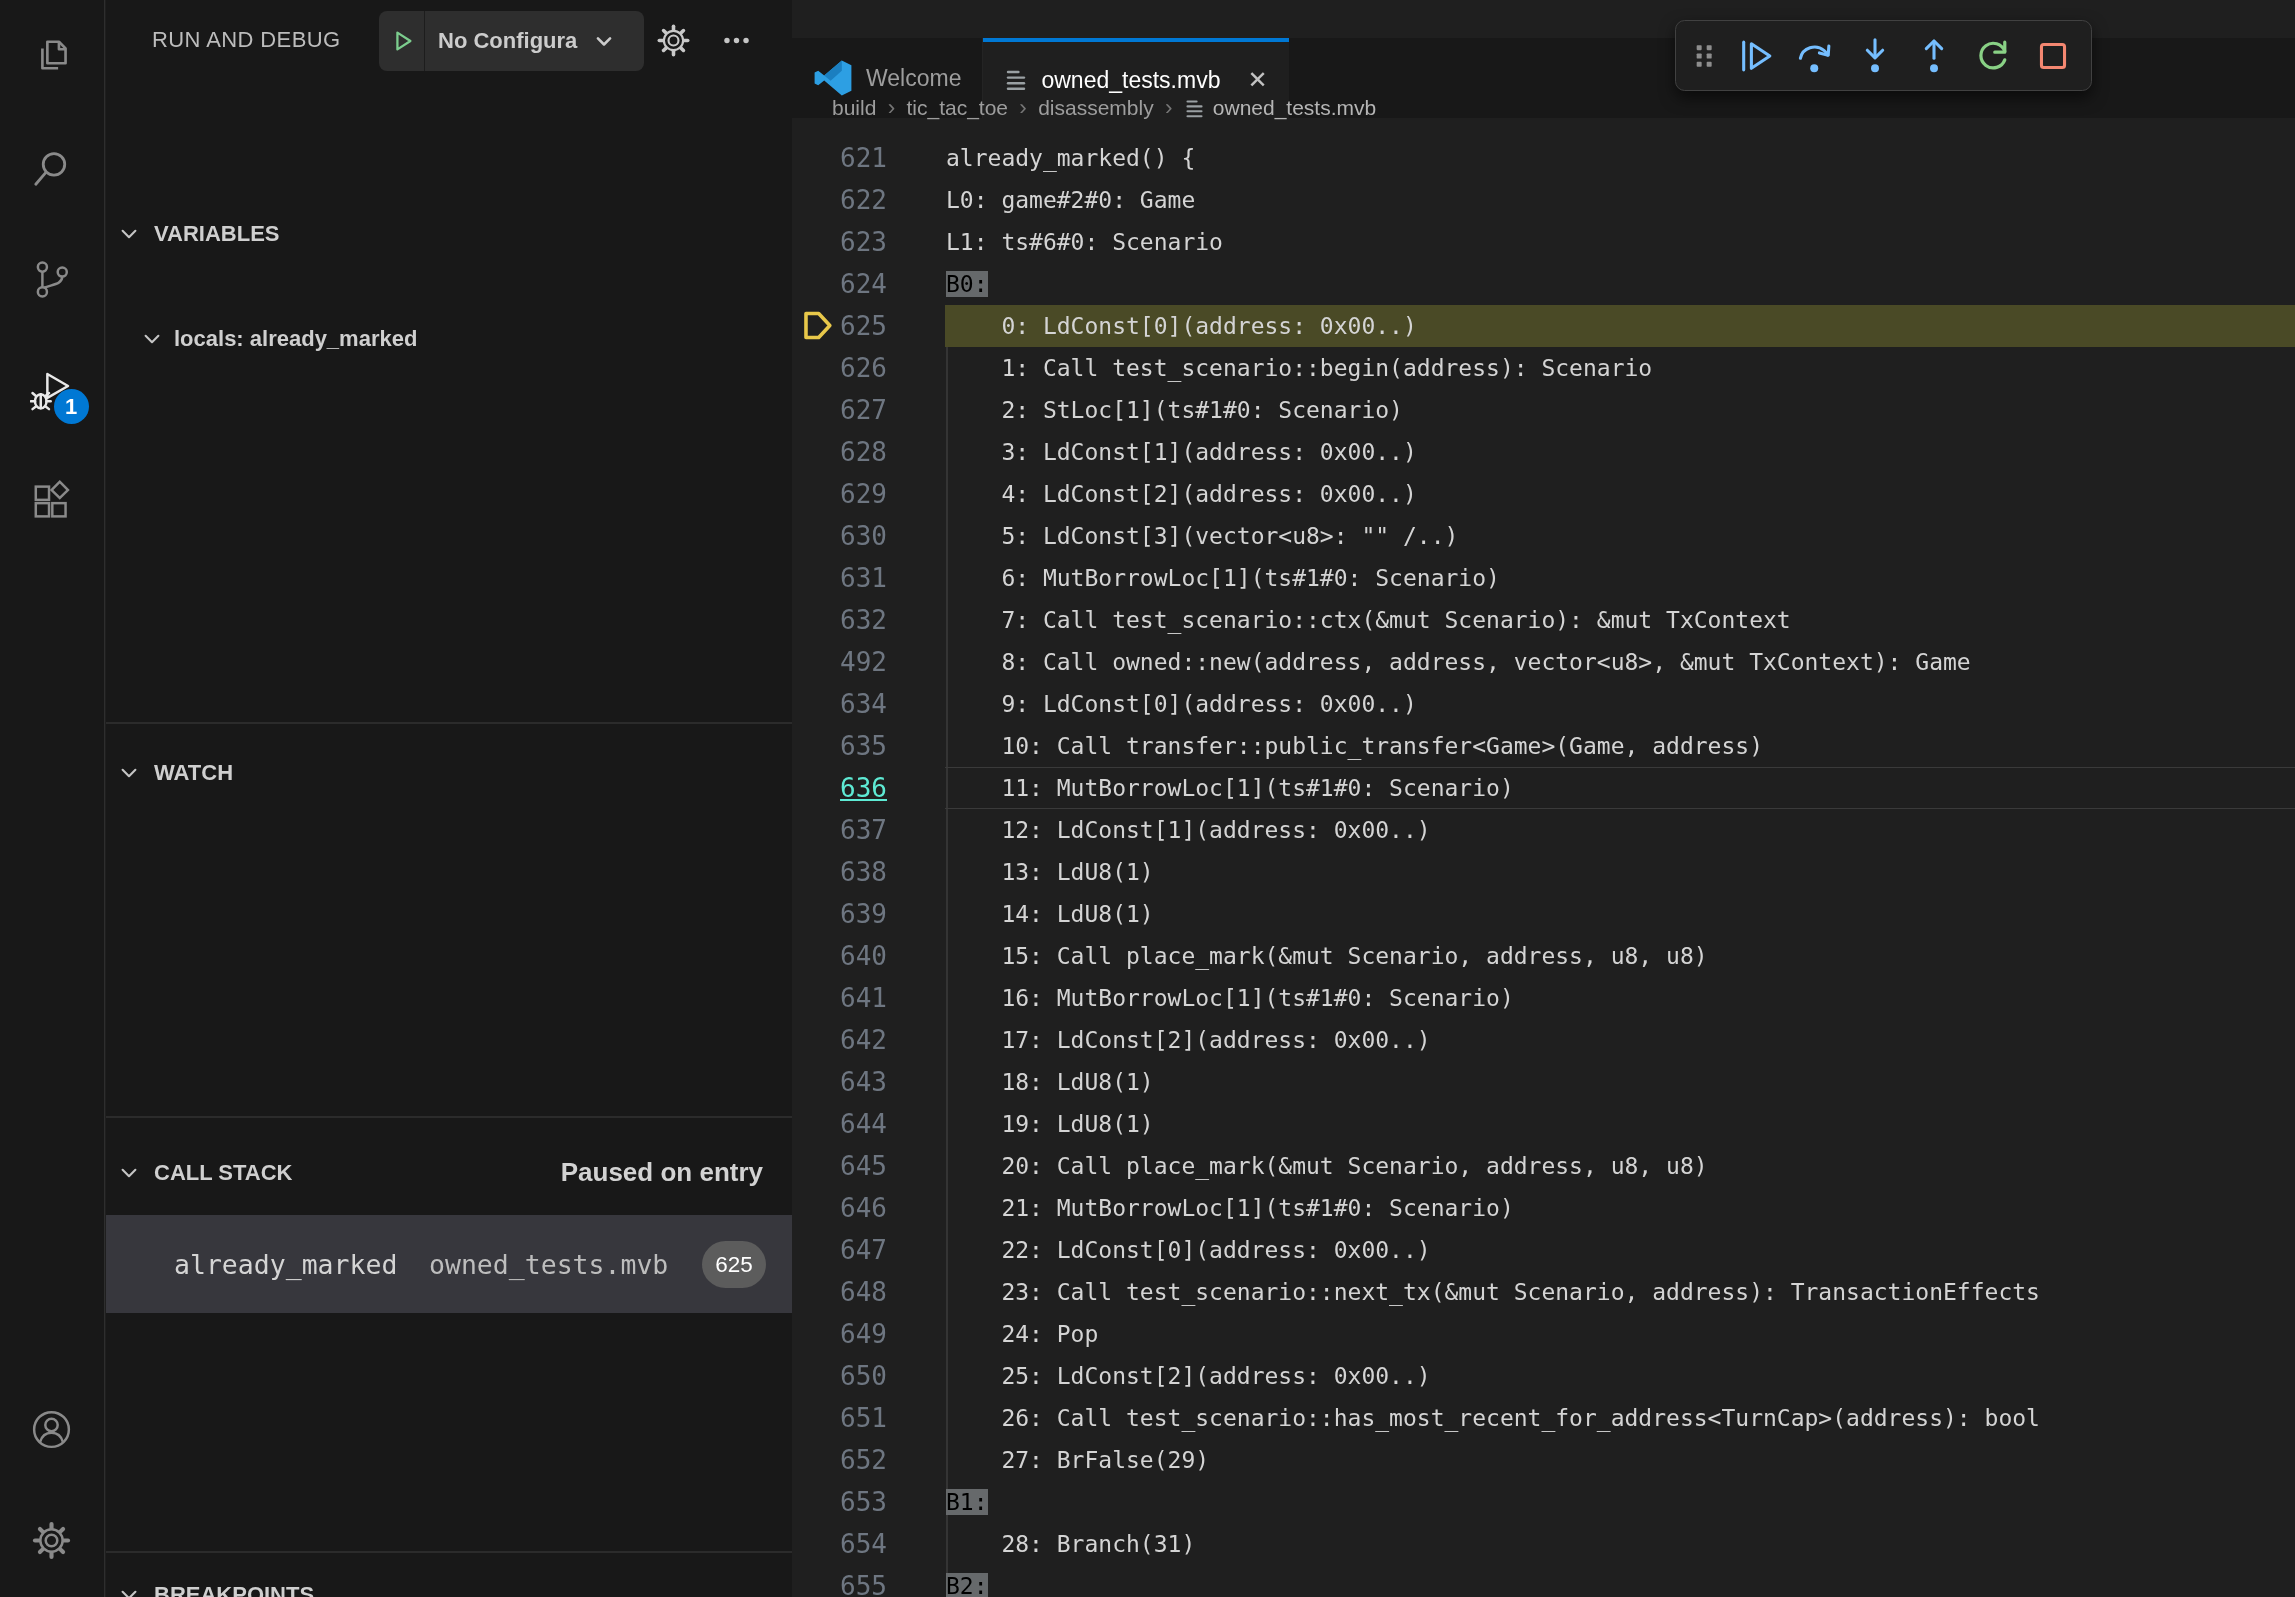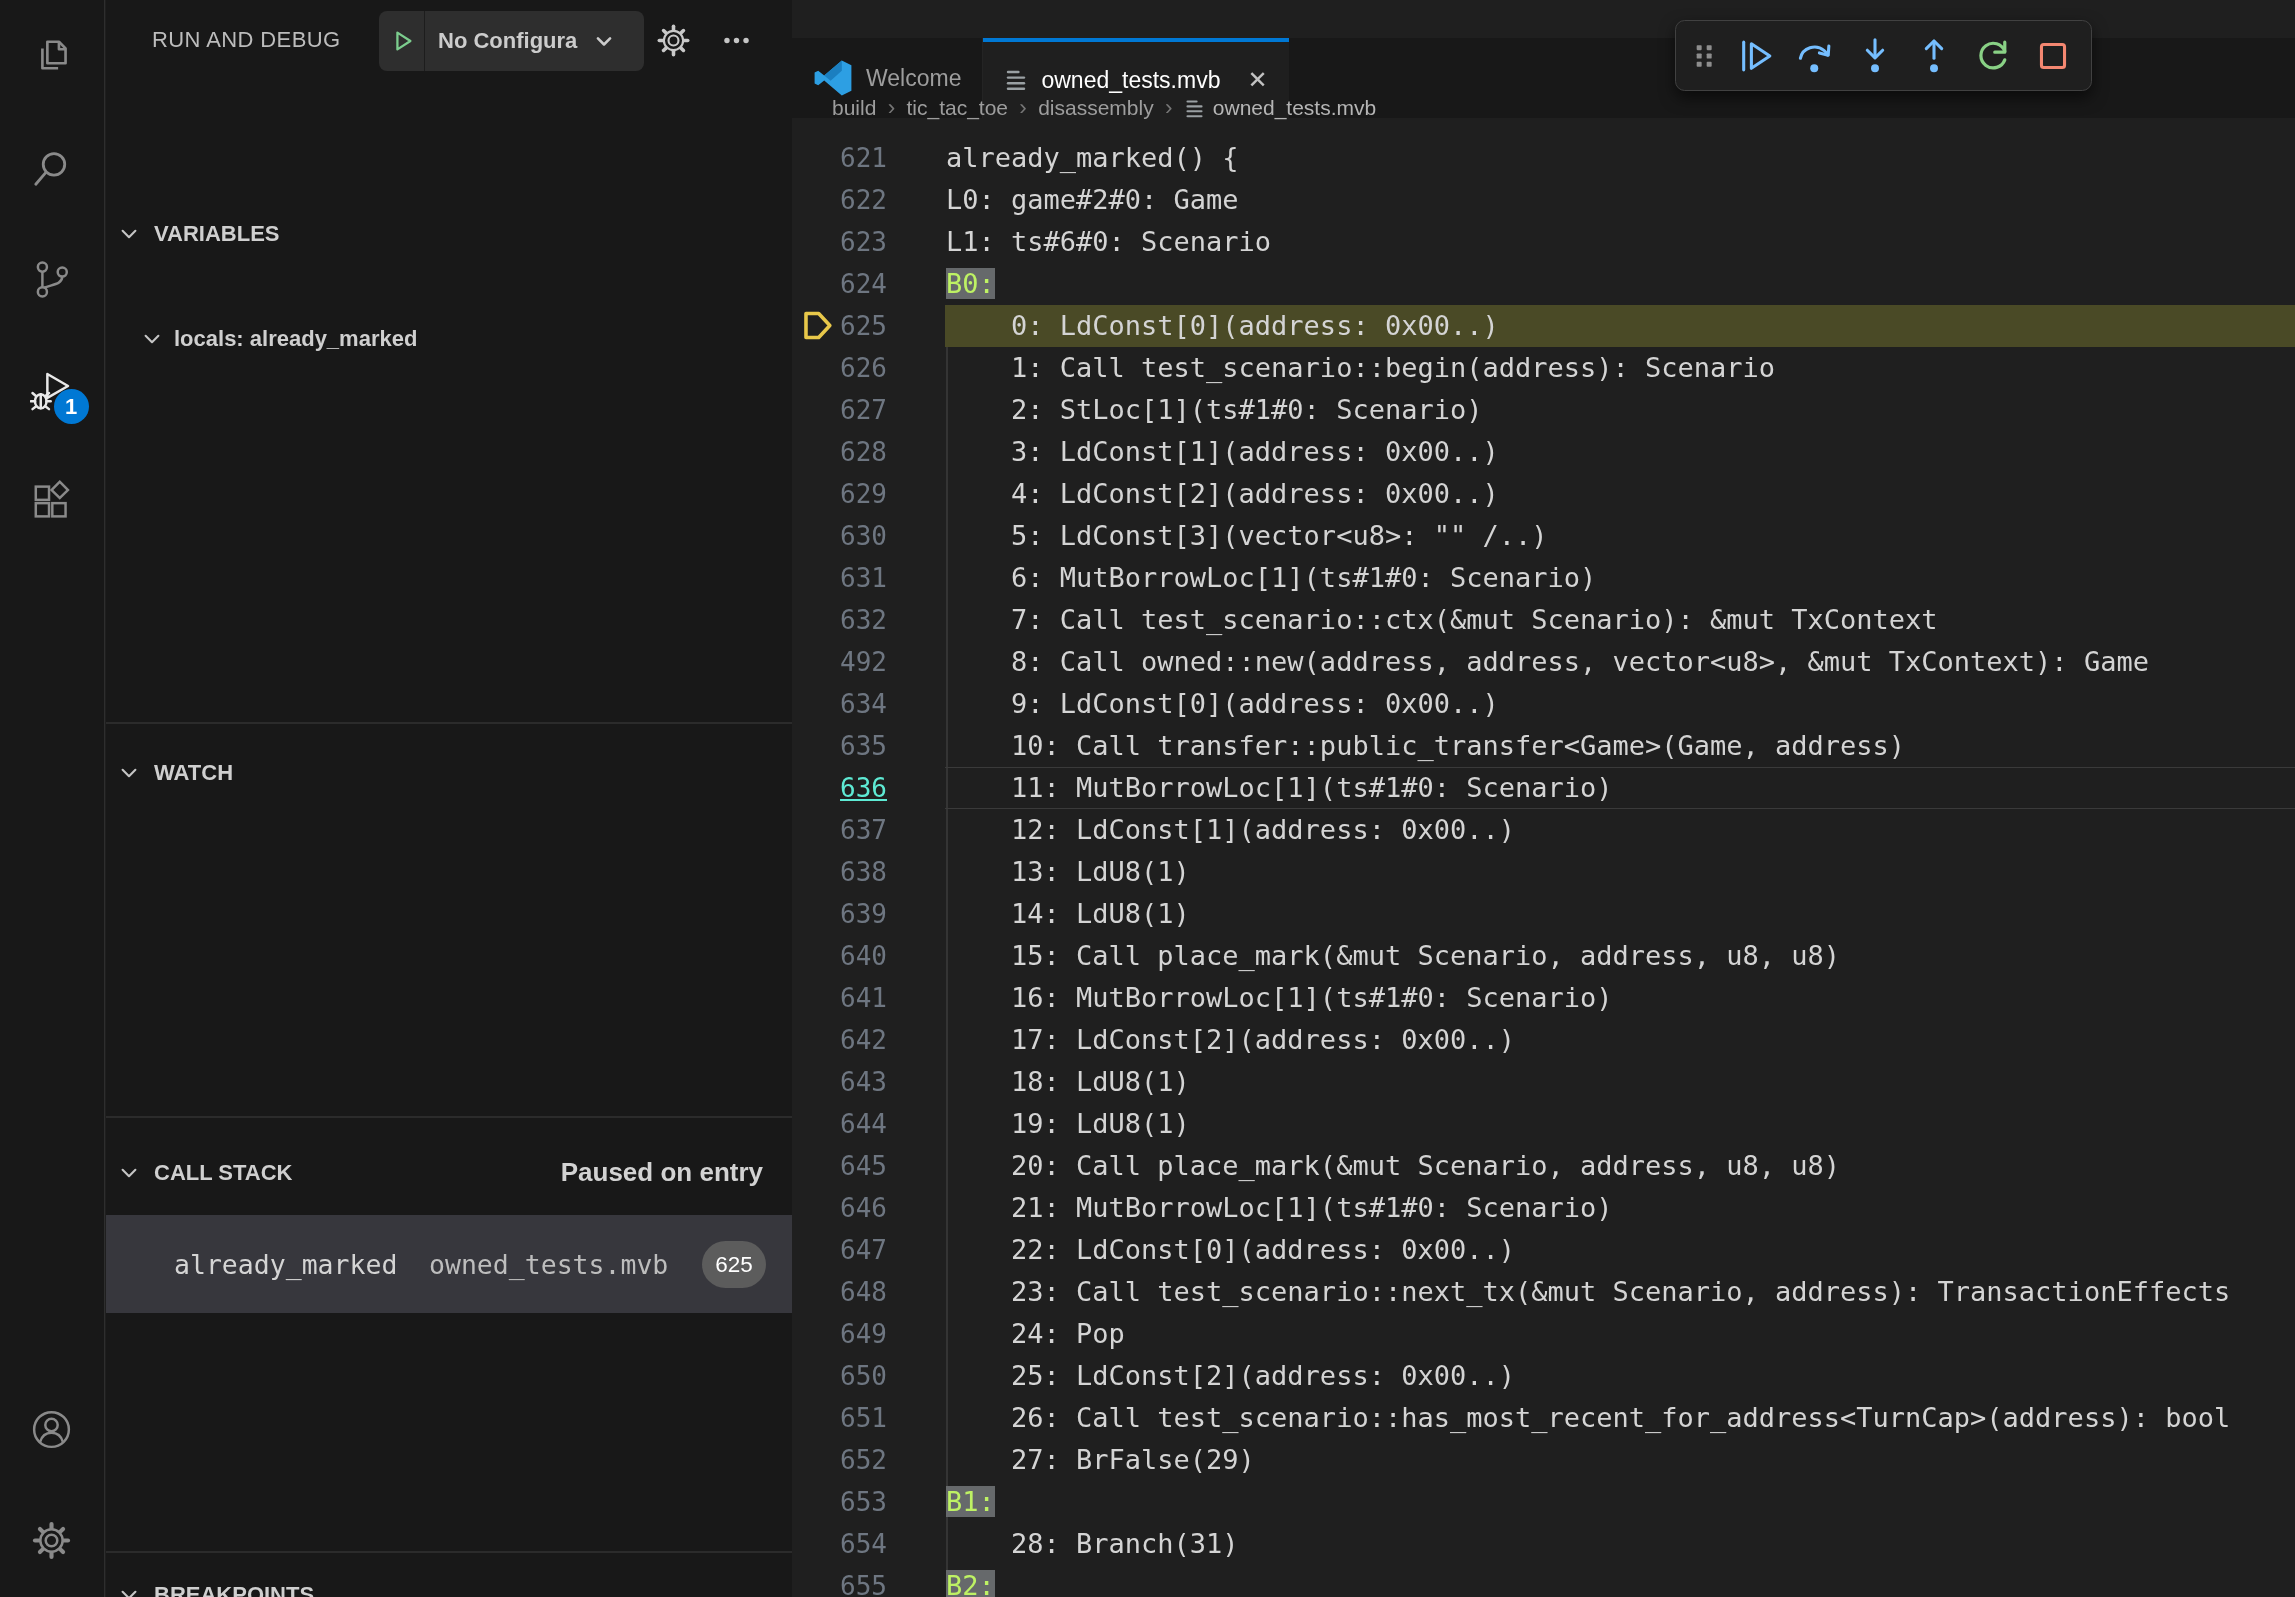--- a/index.html
+++ b/index.html
@@ -80,23 +80,23 @@
   .code{position:absolute;left:0;top:137px;width:100%;height:1461px;overflow:hidden;}
   .indent-guide{position:absolute;left:154px;top:168px;bottom:0;width:1.6px;background:#343434;}
   .cl{position:relative;height:42px;}
   .cl-hl{position:absolute;left:153px;right:0;top:0;bottom:0;background:#4a4a26;}
   .cl-box{position:absolute;left:153px;right:0;top:0;bottom:0;
           border-top:1.6px solid #3a3a3a;border-bottom:1.6px solid #3a3a3a;box-sizing:border-box;}
   .cl-glyph{position:absolute;left:9.7px;top:3.2px;width:35px;height:35px;}
   .cl-num{position:absolute;left:0;top:0;width:95px;height:42px;line-height:42px;
           text-align:right;font-size:26px;color:#6e7681;cursor:pointer;}
   .cl.current .cl-num{color:#5eead4;text-decoration:underline;}
-  .cl-text{position:absolute;left:154px;top:0;height:42px;line-height:42px;font-size:27px;
+  .cl-text{position:absolute;left:154px;top:0;height:42px;line-height:42px;font-size:23px;
            color:#d4d4d4;white-space:pre;cursor:text;}
-  .chip{background:#66696b;color:#bef264;margin-top:8px;}
+  .chip{background:#66696b;color:#000000;margin-top:8px;}
 
   
   .dbgbar{position:absolute;left:883px;top:20px;width:417px;height:71px;background:#1f1f1f;
           border:1.6px solid #414141;border-radius:9.7px;box-sizing:border-box;
           display:flex;align-items:center;padding:0 8px;box-shadow:0 6.4px 14.5px rgba(0,0,0,.55);}
   .dbg-btn{flex:1;height:64px;display:flex;align-items:center;justify-content:center;cursor:pointer;}
   .dbg-btn svg{width:40px;height:40px;}
   .dbg-grip{flex:0 0 42px;cursor:grab;display:flex;align-items:center;justify-content:center;}
   .dbg-grip svg{width:26px;height:40px;}
 </style>

